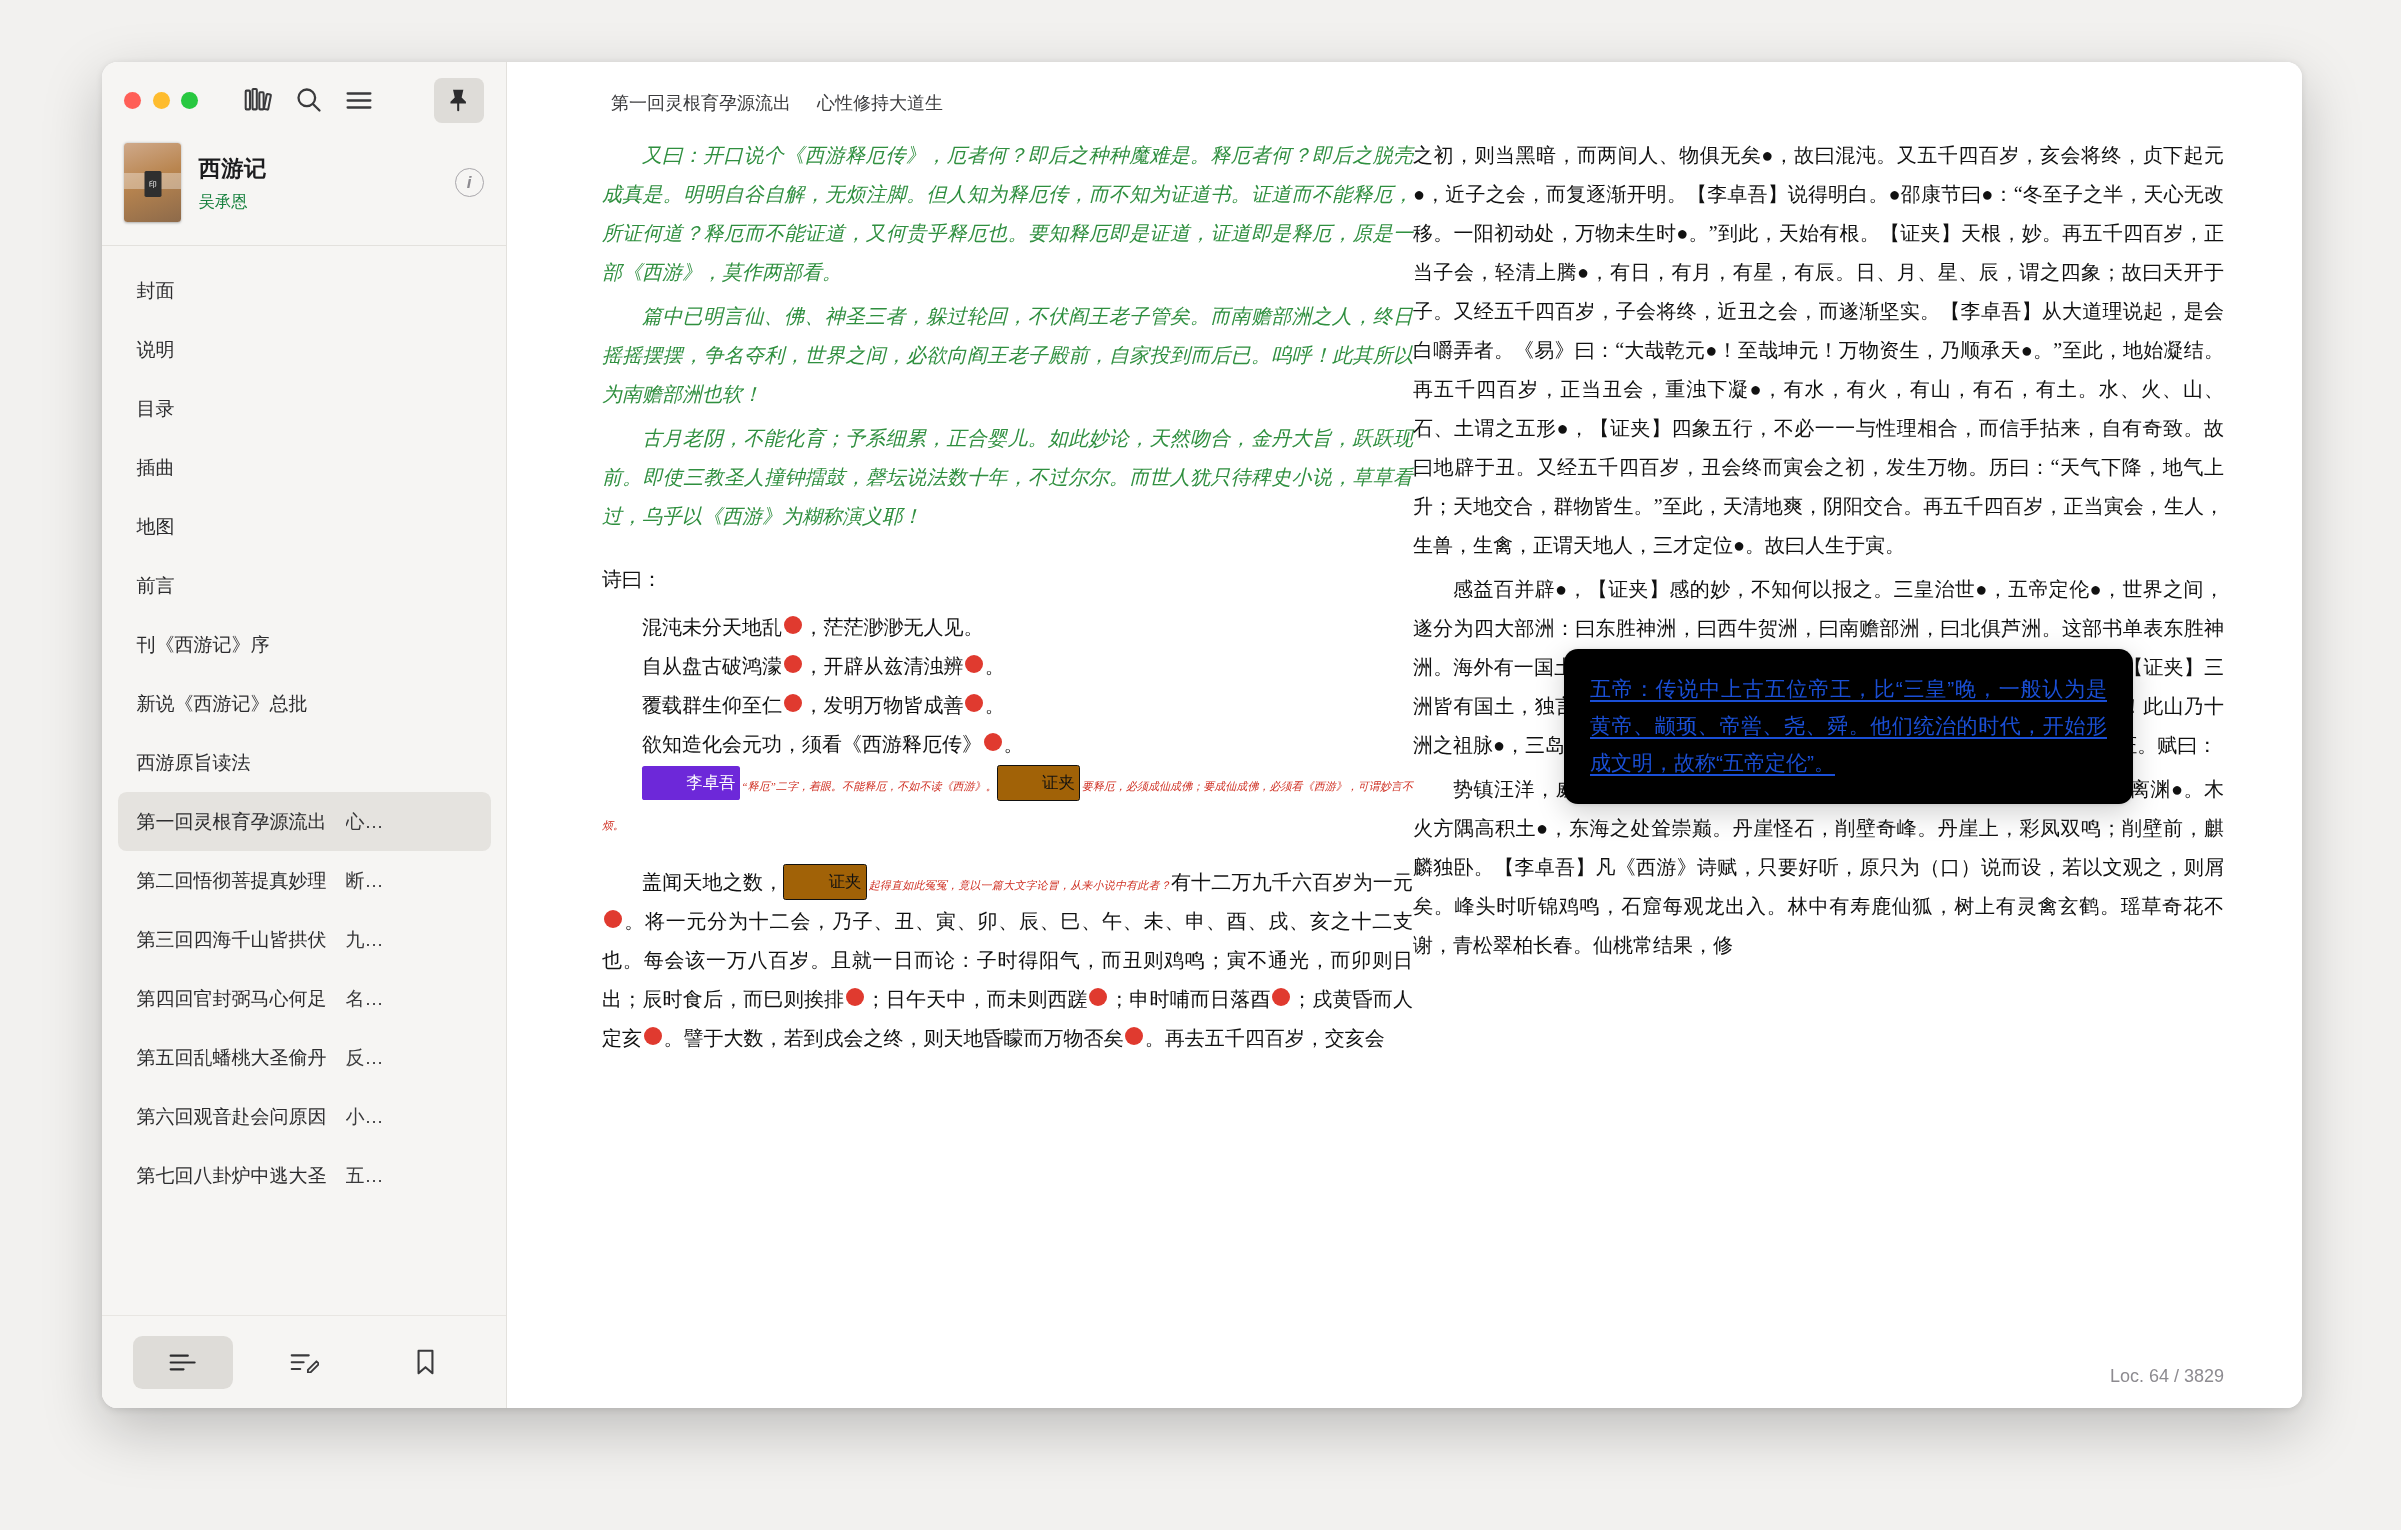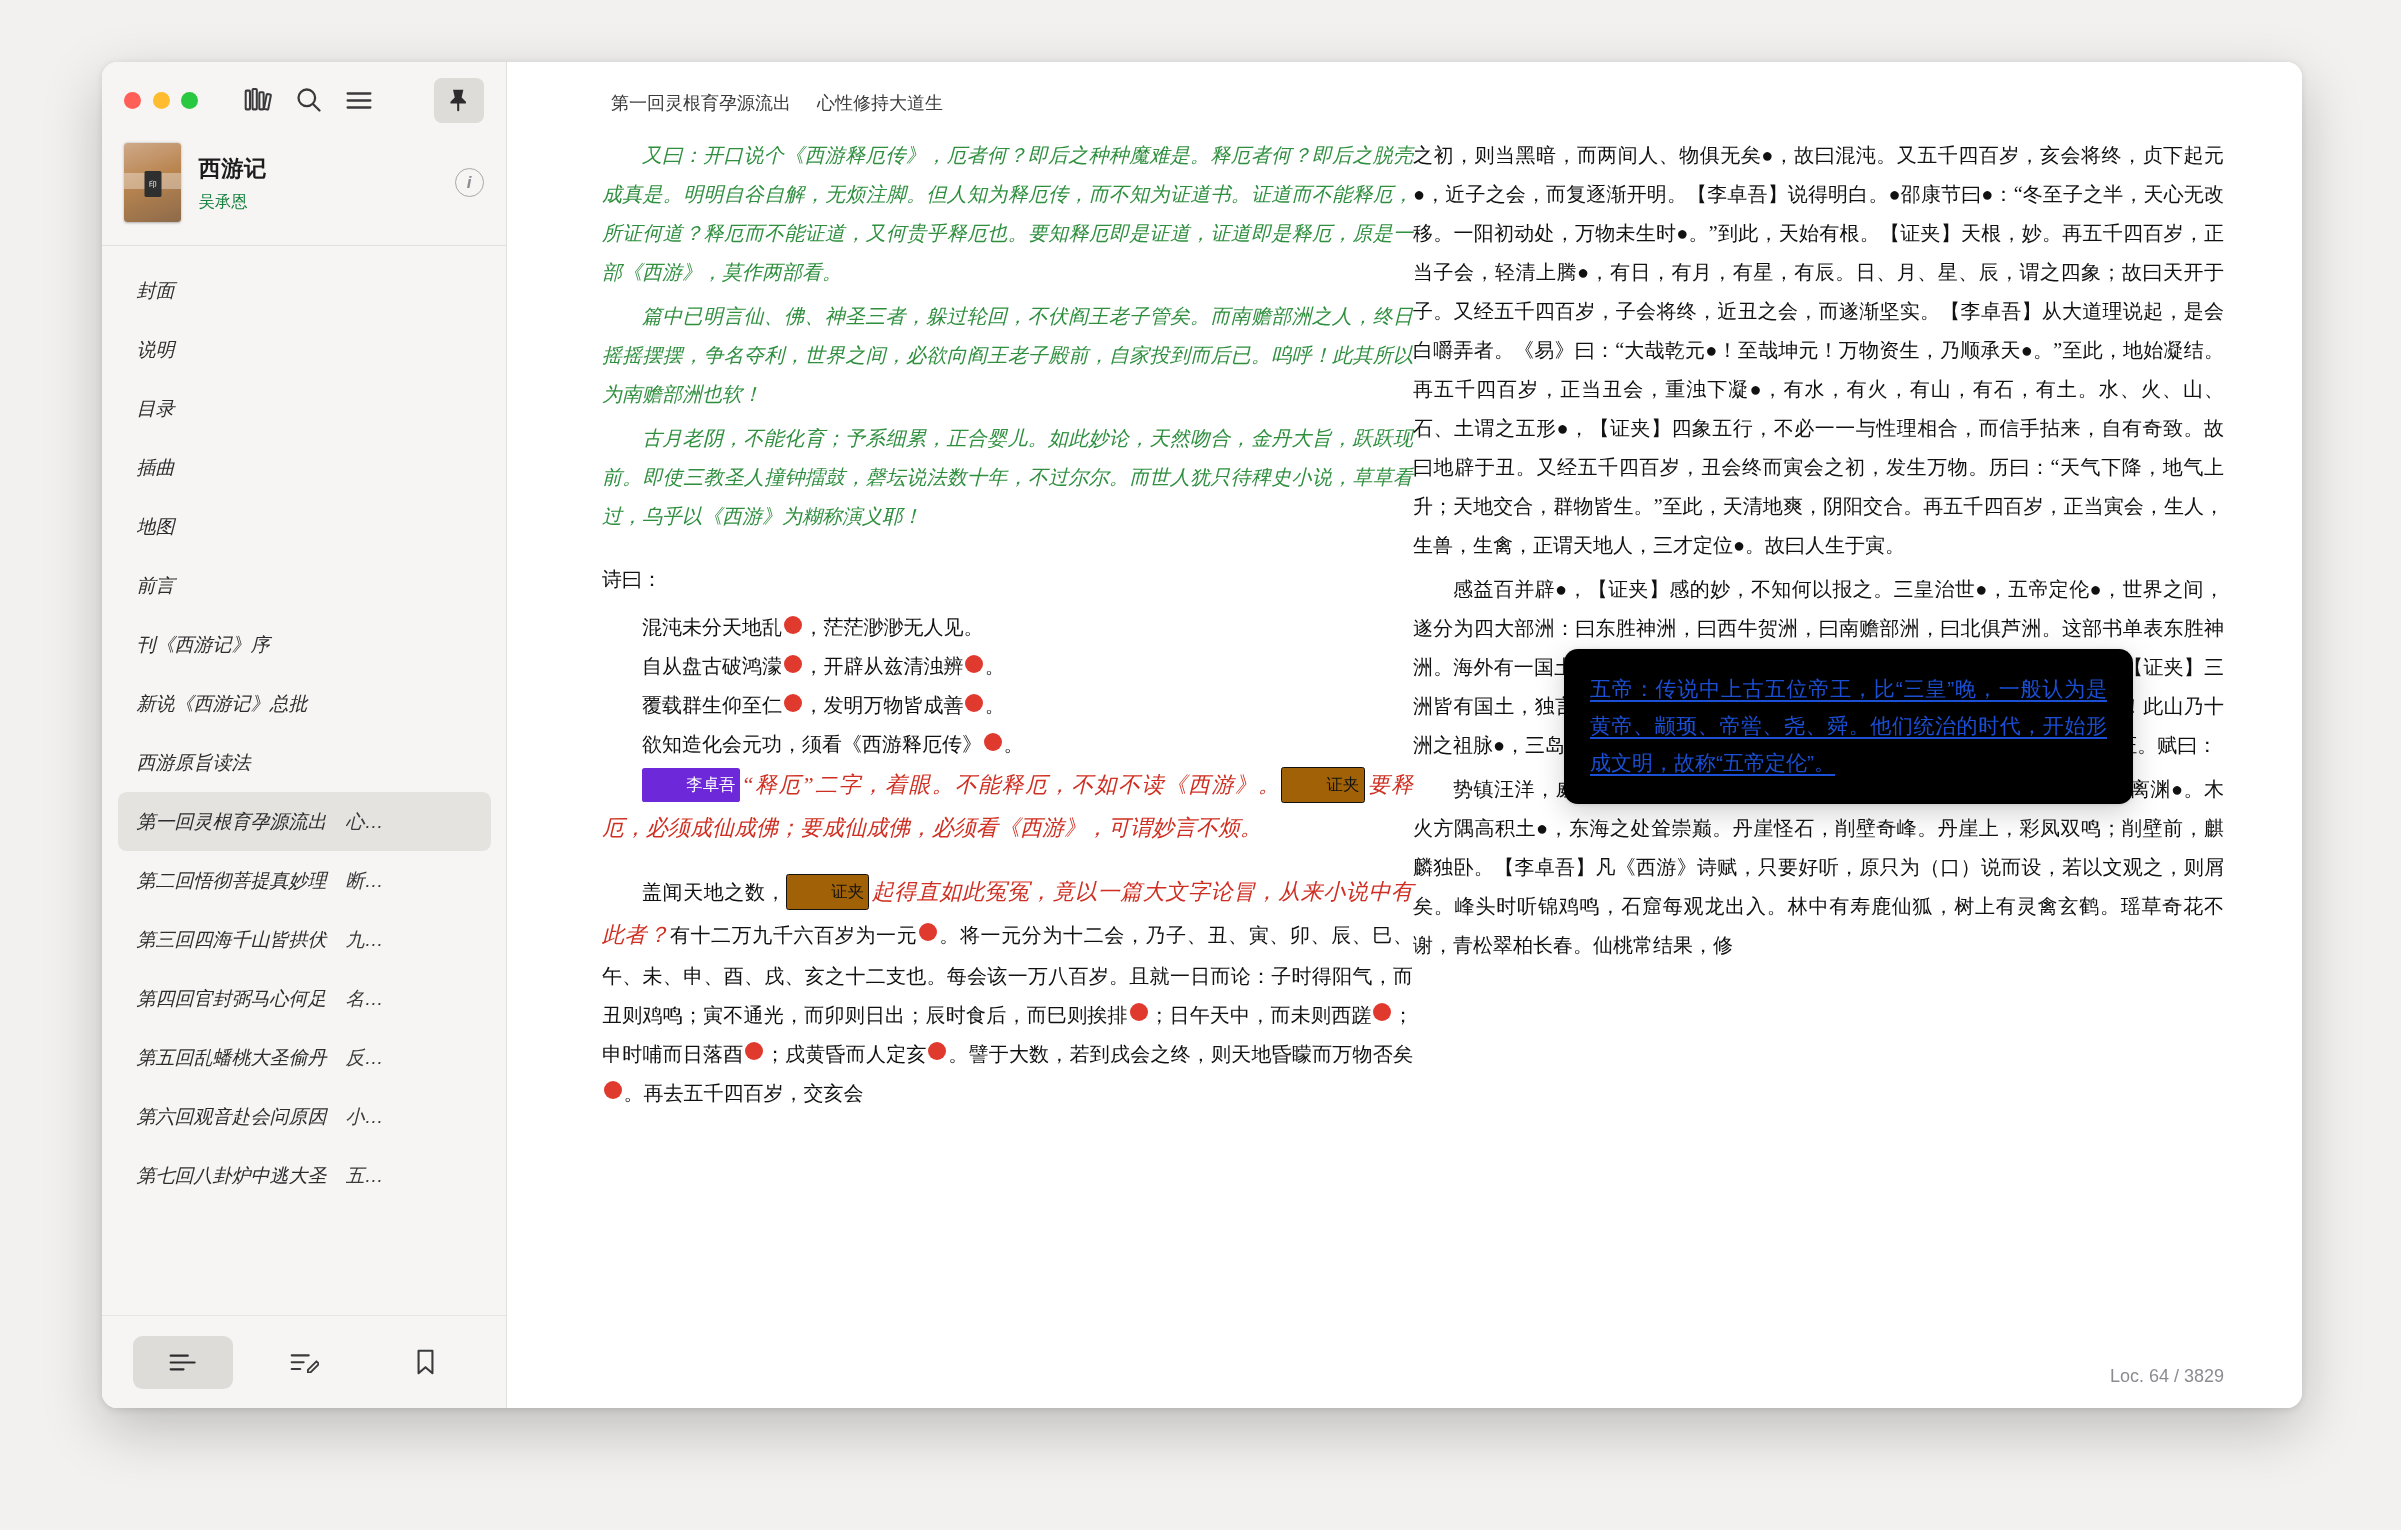--- a/index.html
+++ b/index.html
@@ -88,21 +88,20 @@
     display: flex; align-items: center; justify-content: center;
     font-size: 17px; font-weight: 700; font-style: italic;
     flex-shrink: 0;
   }
 
   
   #toc {
     flex: 1;
     overflow: hidden;
     padding: 15.5px 15.5px 0 15.5px;
-    font-style: italic;
   }
   .toc-item {
     display: flex;
     align-items: center;
     height: 59px;
     padding: 0 19px;
     border-radius: 8.6px;
     font-size: 19px;
     color: #2c2c2e;
     white-space: nowrap;
@@ -167,21 +166,21 @@
   .indent { text-indent: 2em; }
   .verse { text-indent: 2em; margin: 0 !important; }
   .poem-label { margin: 24px 0 8.6px 0 !important; text-indent: 0 !important; }
   .commentary {
     color: #2f8f3f;
     font-style: italic;
     font-family: "Liberation Serif", serif;
   }
   .red {
     color: #cf2f22;
-    font-size: 22px;
+    font-size: 11px;
     font-style: italic;
   }
   .tag {
     display: inline-block;
     background: #6d28d9;
     color: #fff;
     font-size: 16.4px;
     padding: 0.9px 4.3px;
     border-radius: 2.6px;
     margin-right: 1.7px;

